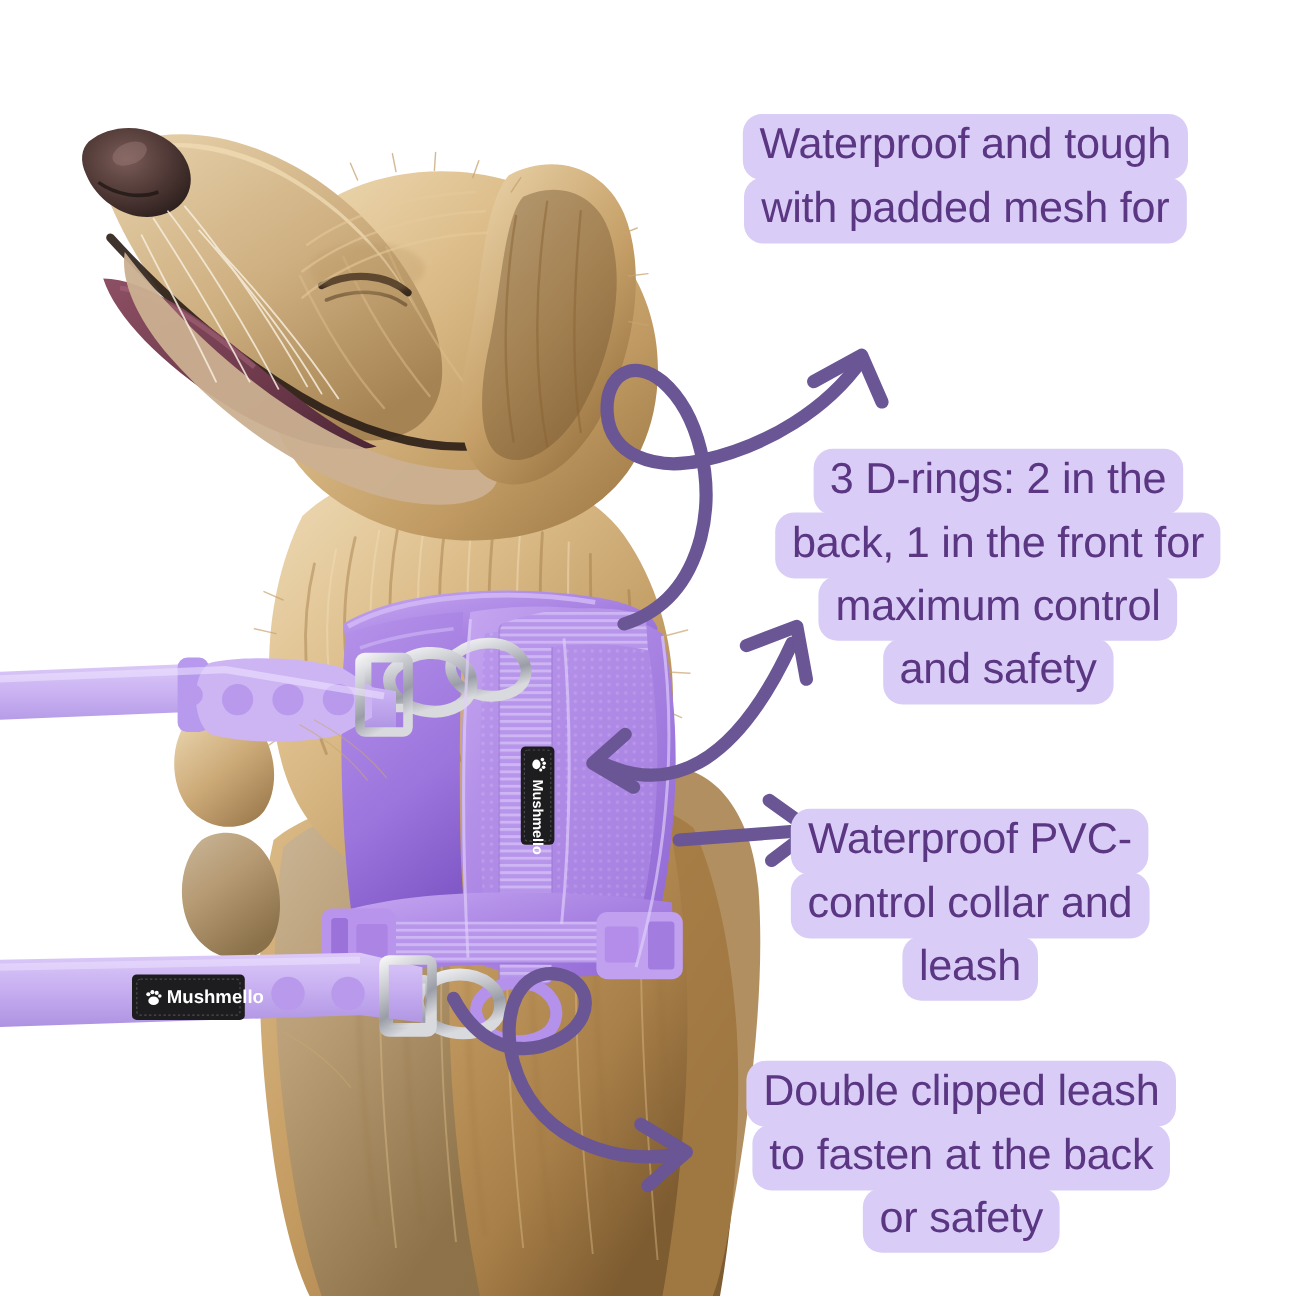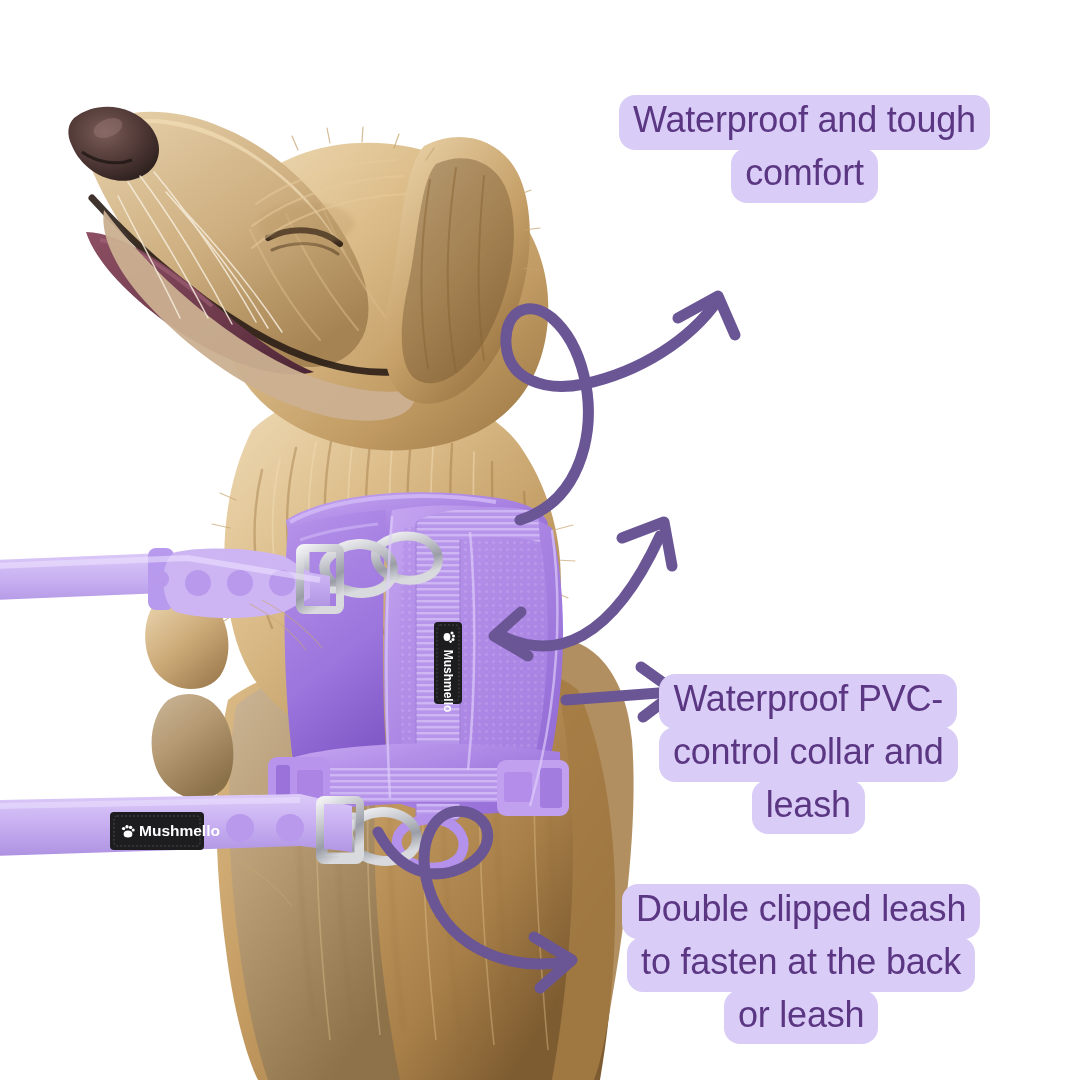--- a/index.html
+++ b/index.html
@@ -453,29 +453,35 @@
                  C 496 850, 494 818, 466 812
                  C 434 806, 416 842, 428 886
                  C 444 942, 500 972, 566 962"></path>
         <path d="M534 937 L 572 960 L 540 988"></path>
       </g>
     </g>
   </svg>
 
   <div class="callout c1">
     <div class="ln">Waterproof and tough</div>
-    <div class="ln">comfort</div>
+    <div class="ln">with padded mesh for</div>
   </div>
 
+  <div class="callout c2">
+    <div class="ln">3 D-rings: 2 in the</div>
+    <div class="ln">back, 1 in the front for</div>
+    <div class="ln">maximum control</div>
+    <div class="ln">and safety</div>
+  </div>
 
   <div class="callout c3">
     <div class="ln">Waterproof PVC-</div>
     <div class="ln">control collar and</div>
     <div class="ln">leash</div>
   </div>
 
   <div class="callout c4">
     <div class="ln">Double clipped leash</div>
     <div class="ln">to fasten at the back</div>
-    <div class="ln">or leash</div>
+    <div class="ln">or safety</div>
   </div>
 
 </div>
 
 </body></html>

